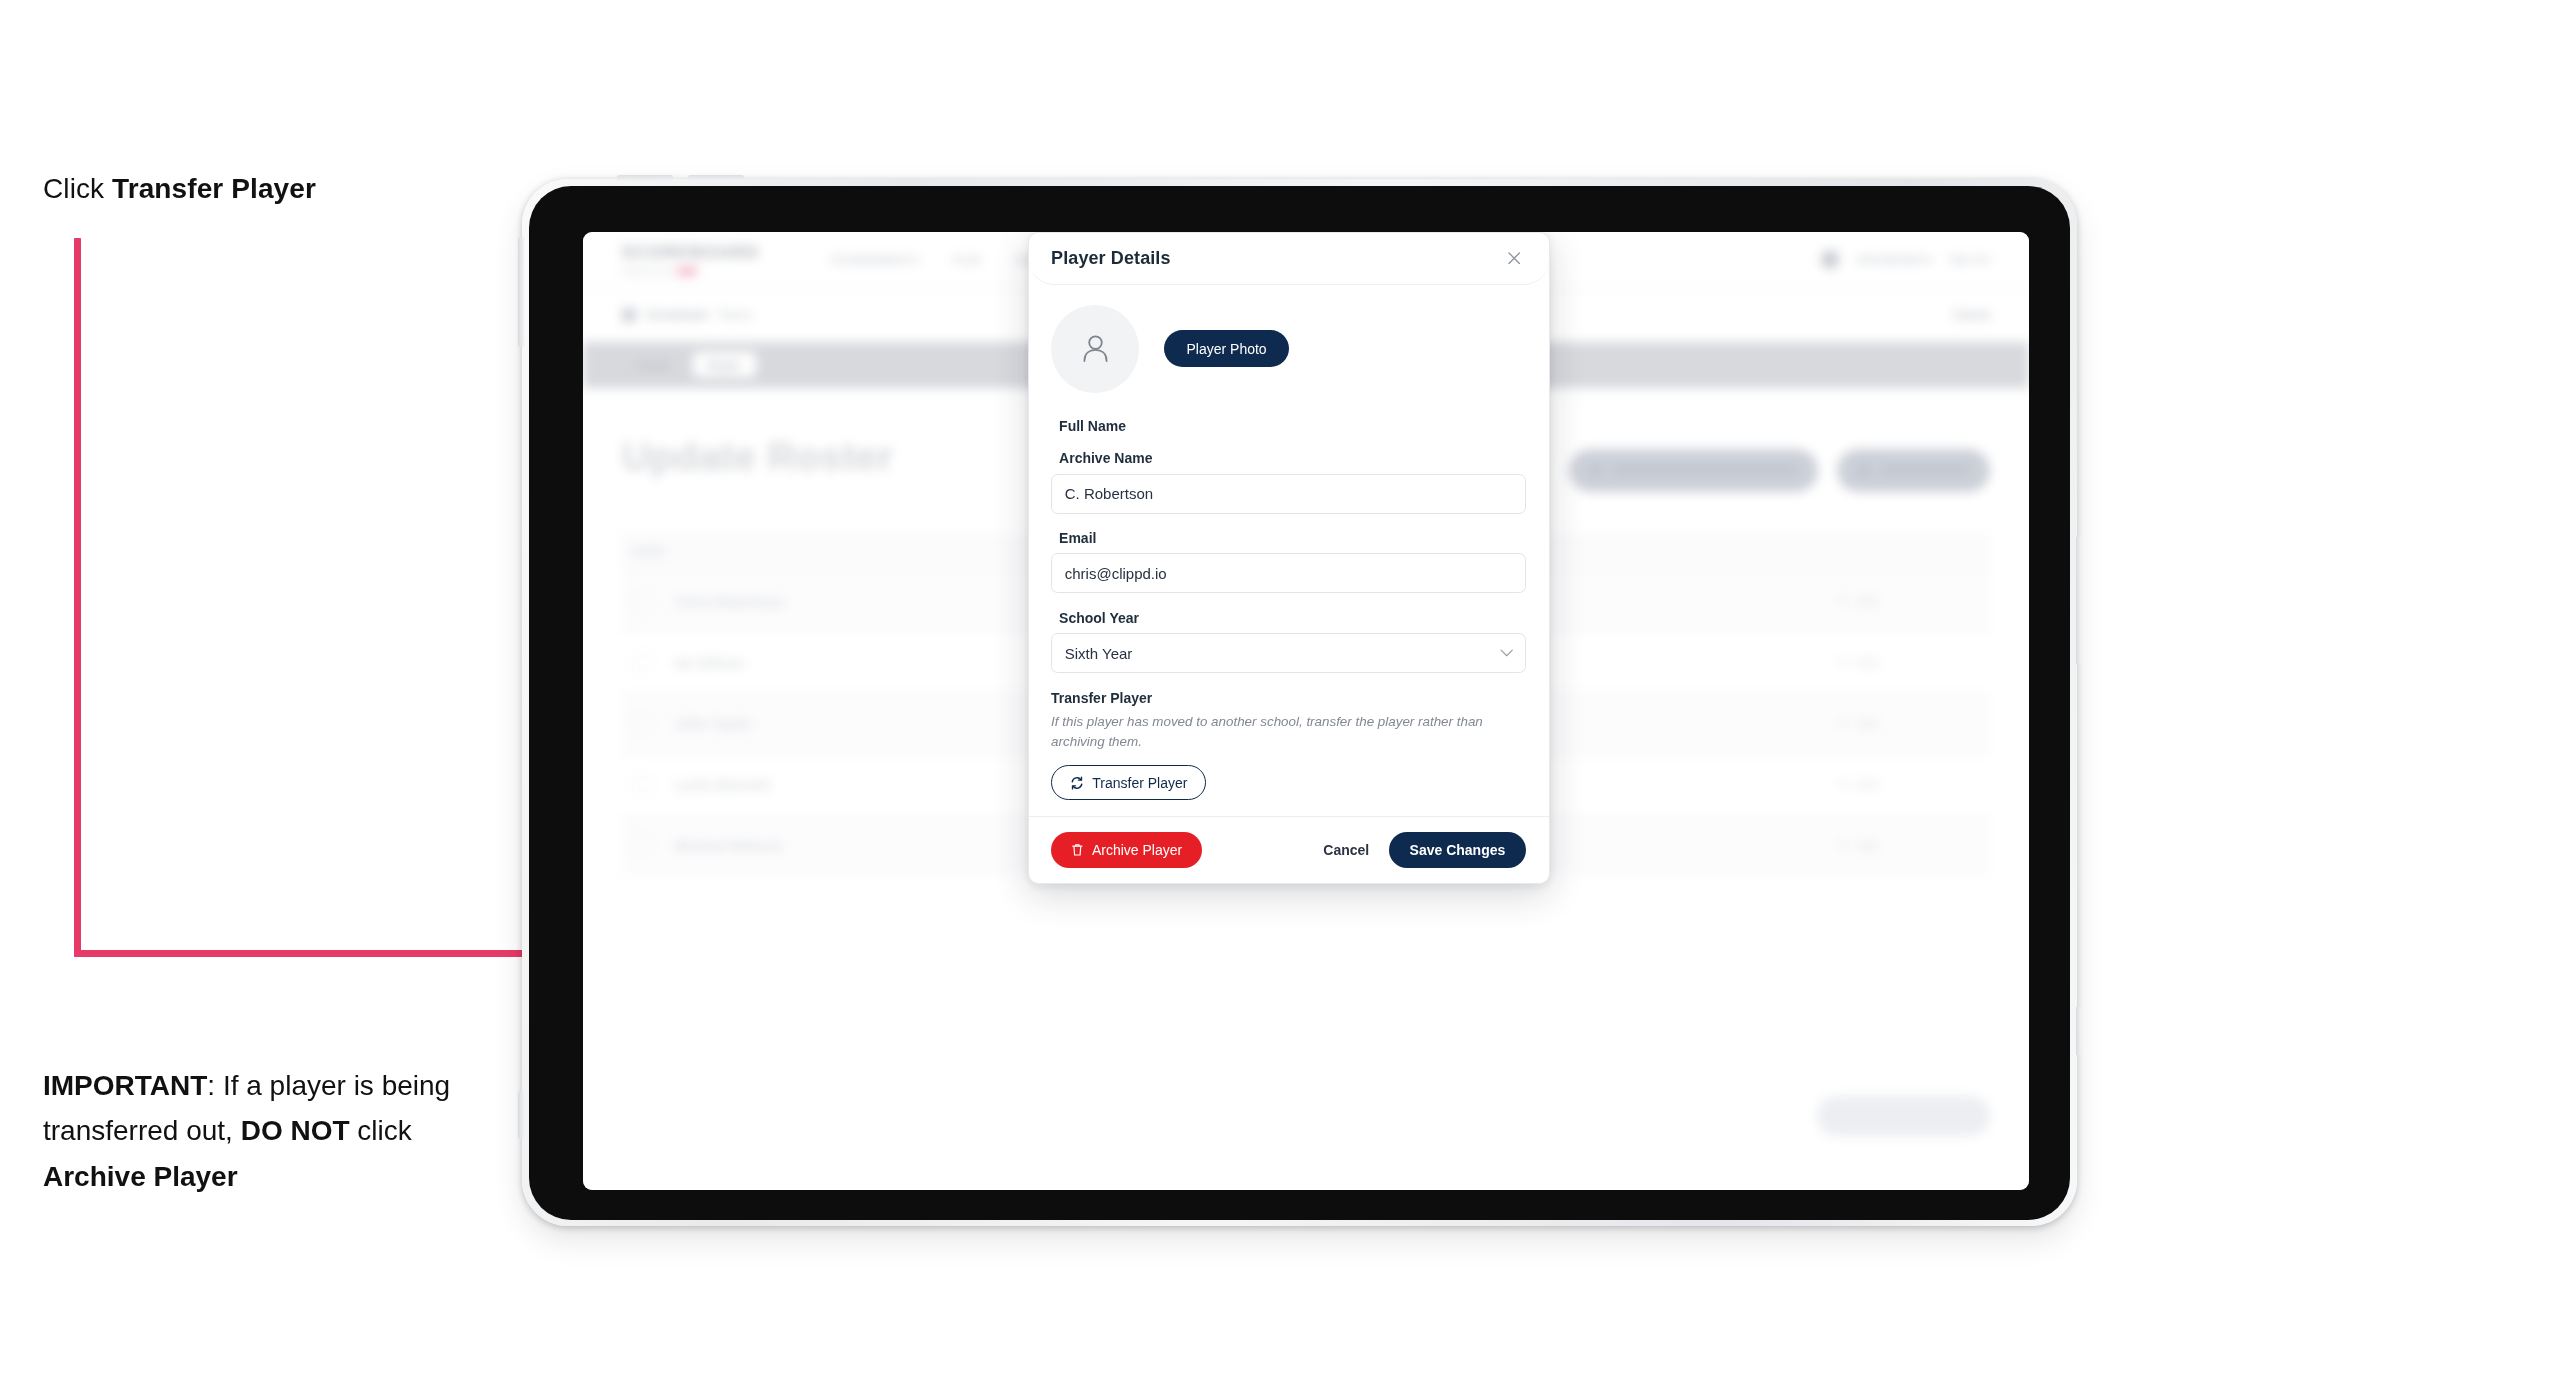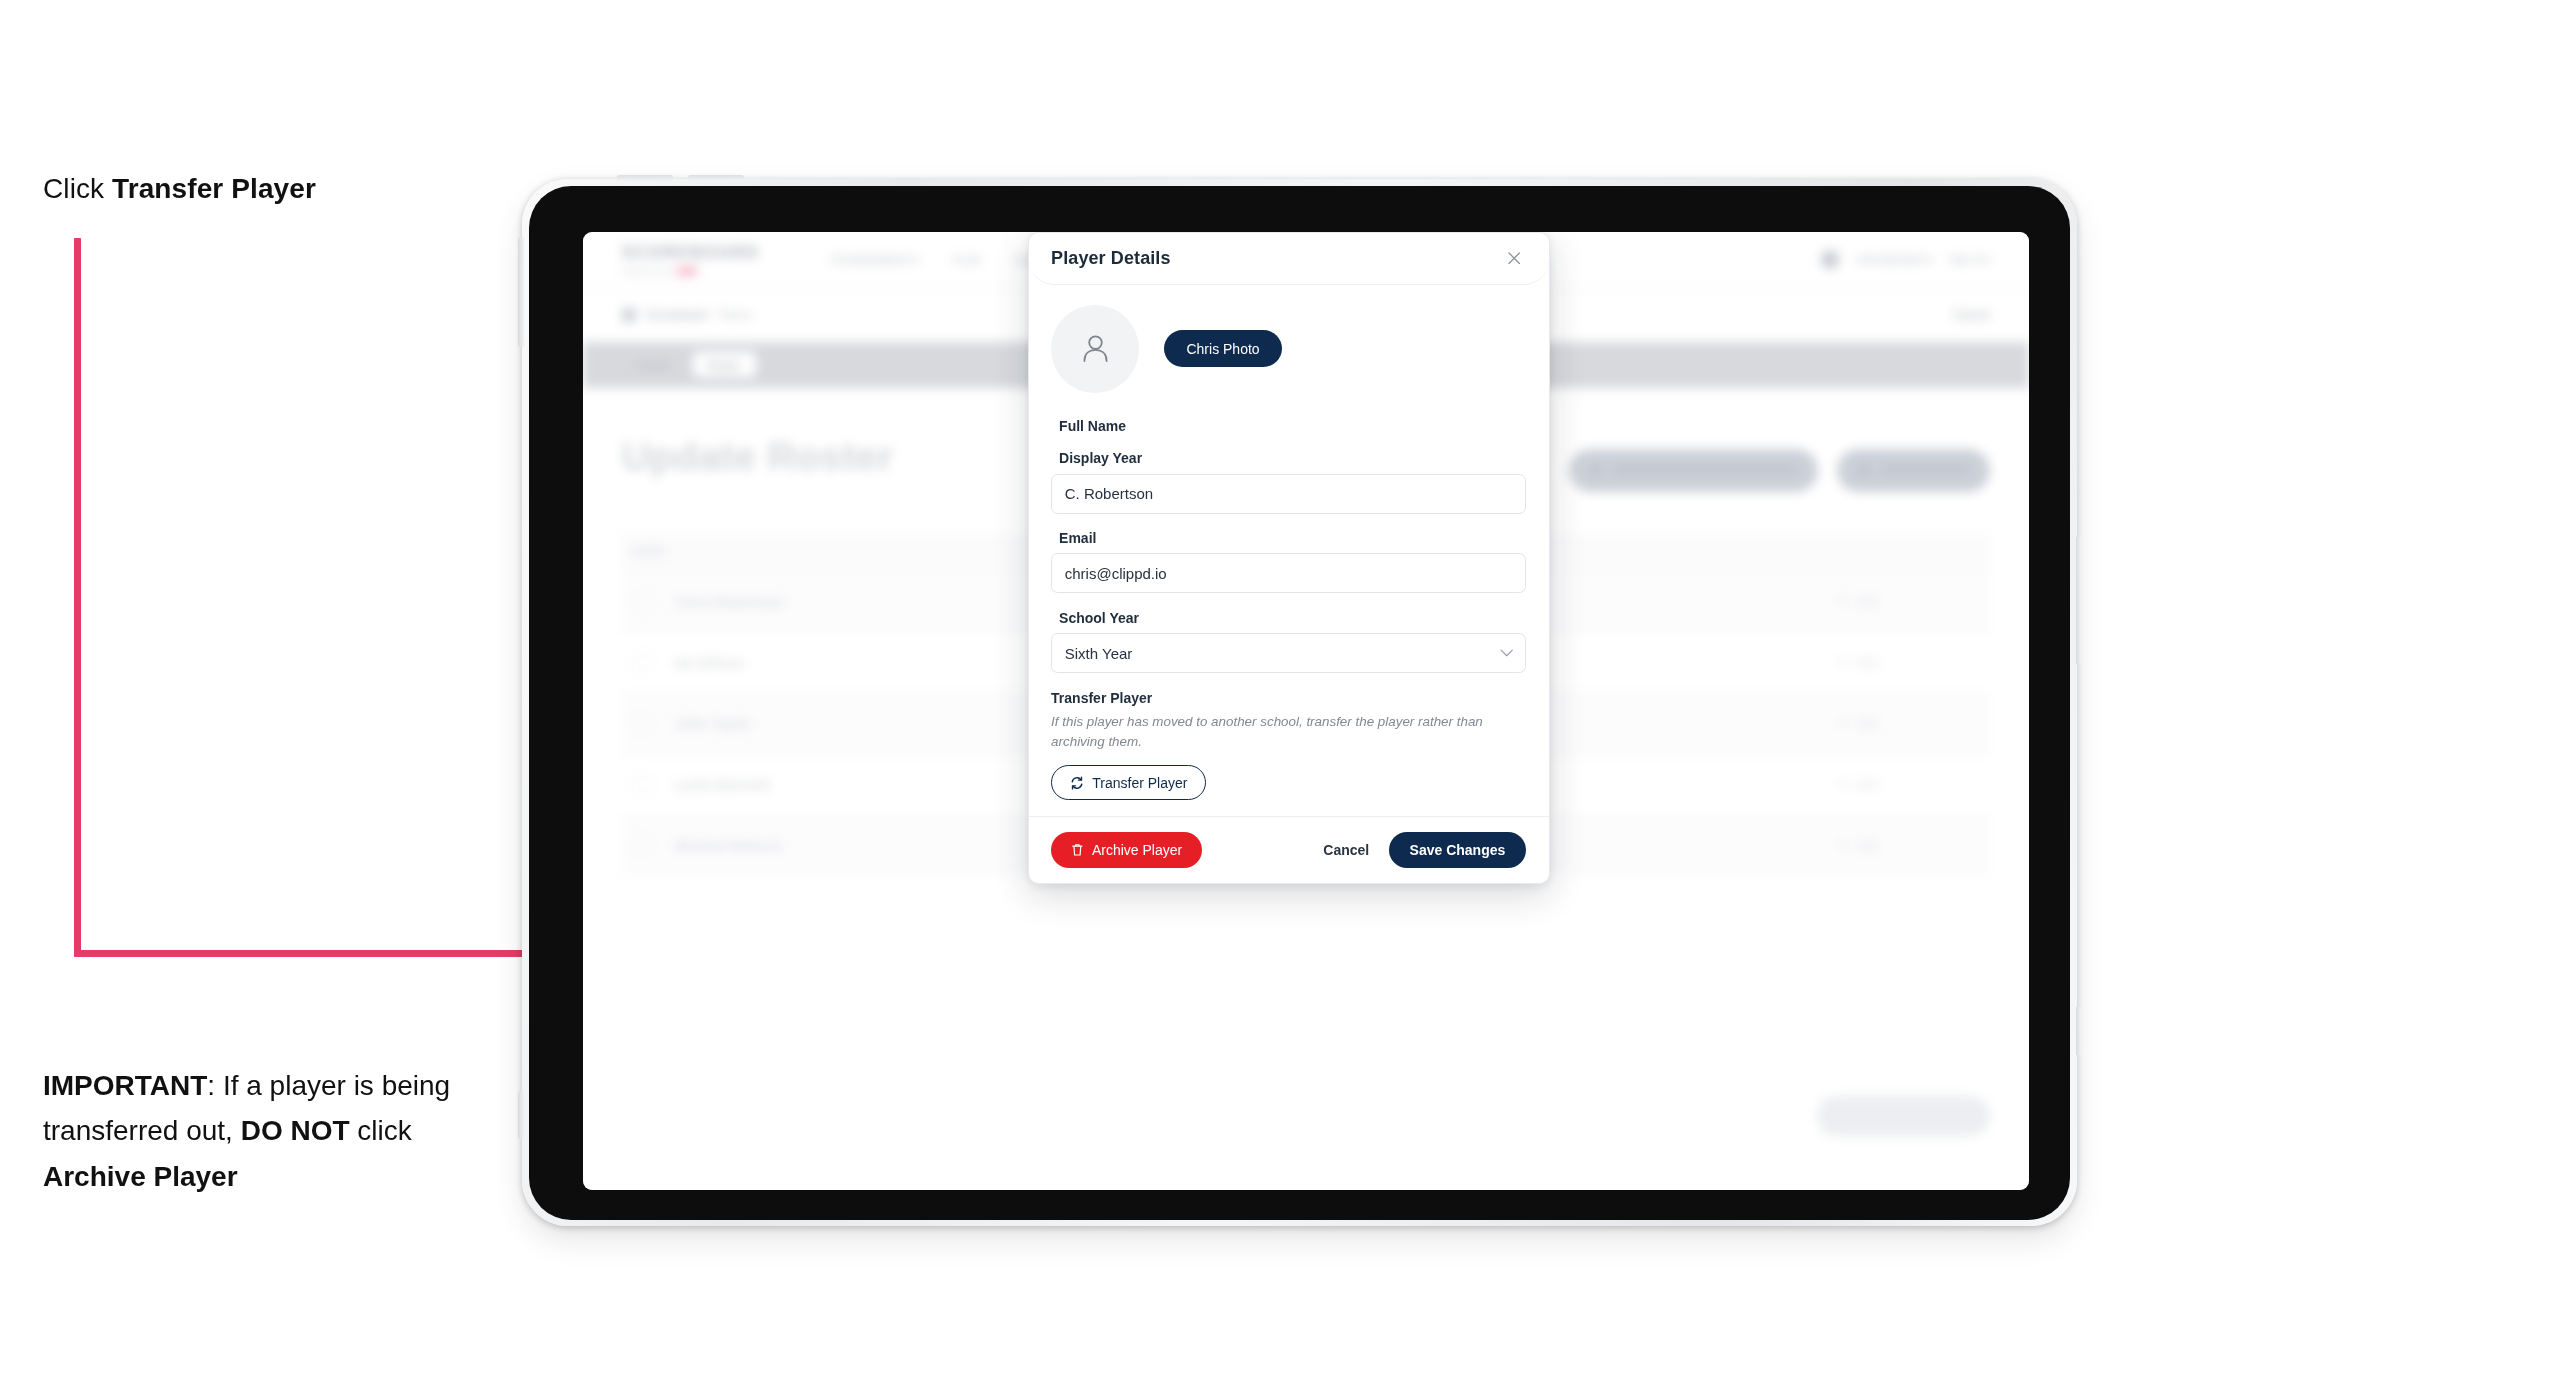--- a/index.html
+++ b/index.html
@@ -380,29 +380,29 @@
 
           <div class="m-body">
 
             <div class="m-photo">
               <div class="m-avatar">
                 <svg width="37" height="37" viewBox="0 0 50 50">
                   <circle cx="25" cy="17" r="8.5" fill="none" stroke="#7d848d" stroke-width="2.4"></circle>
                   <path d="M10 42 C10 31 17.5 27 25 27 C32.5 27 40 31 40 42" fill="none" stroke="#7d848d" stroke-width="2.4" stroke-linecap="round"></path>
                 </svg>
               </div>
-              <button class="m-upload">Chris Photo</button>
+              <button class="m-upload">Player Photo</button>
             </div>
 
             <div class="m-field">
               <label class="m-label">Full Name</label>
             </div>
 
             <div class="m-field">
-              <label class="m-label">Display Year</label>
+              <label class="m-label">Archive Name</label>
               <input class="m-input" type="text" value="C. Robertson" style="">
             </div>
 
             <div class="m-field">
               <label class="m-label">Email</label>
               <input class="m-input" type="text" value="chris@clippd.io" style="">
             </div>
 
             <div class="m-field">
               <label class="m-label">School Year</label>

